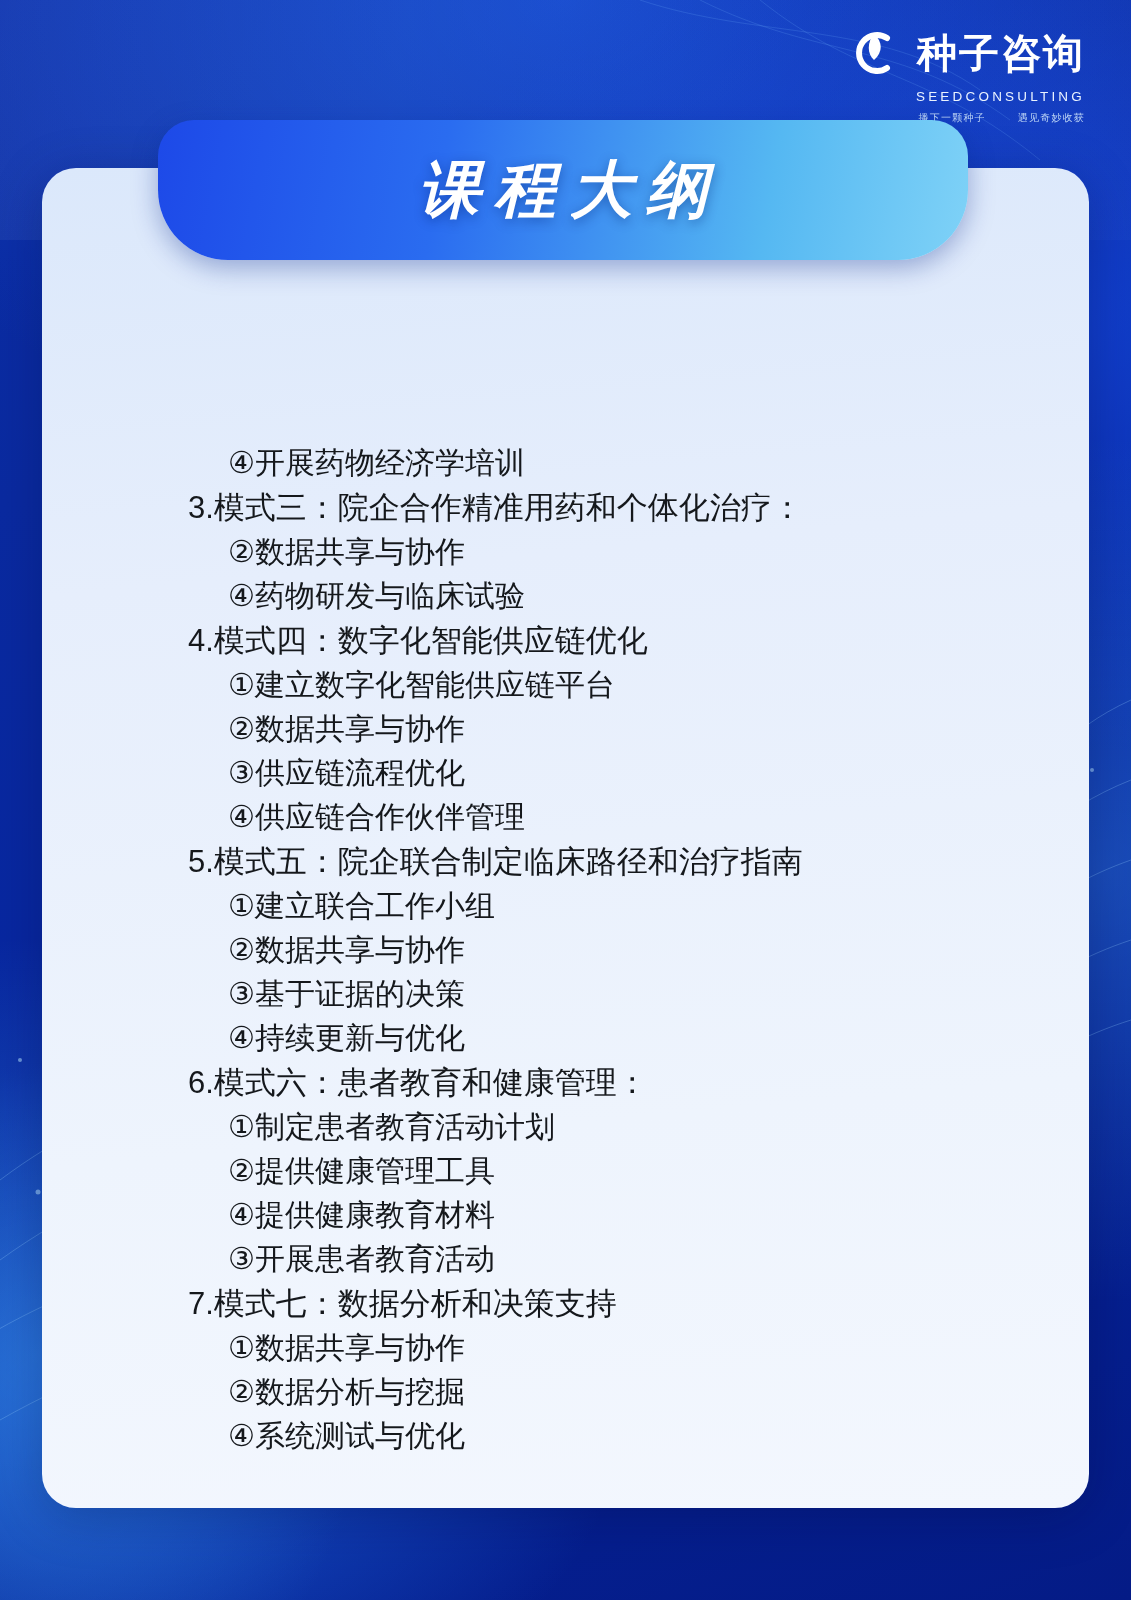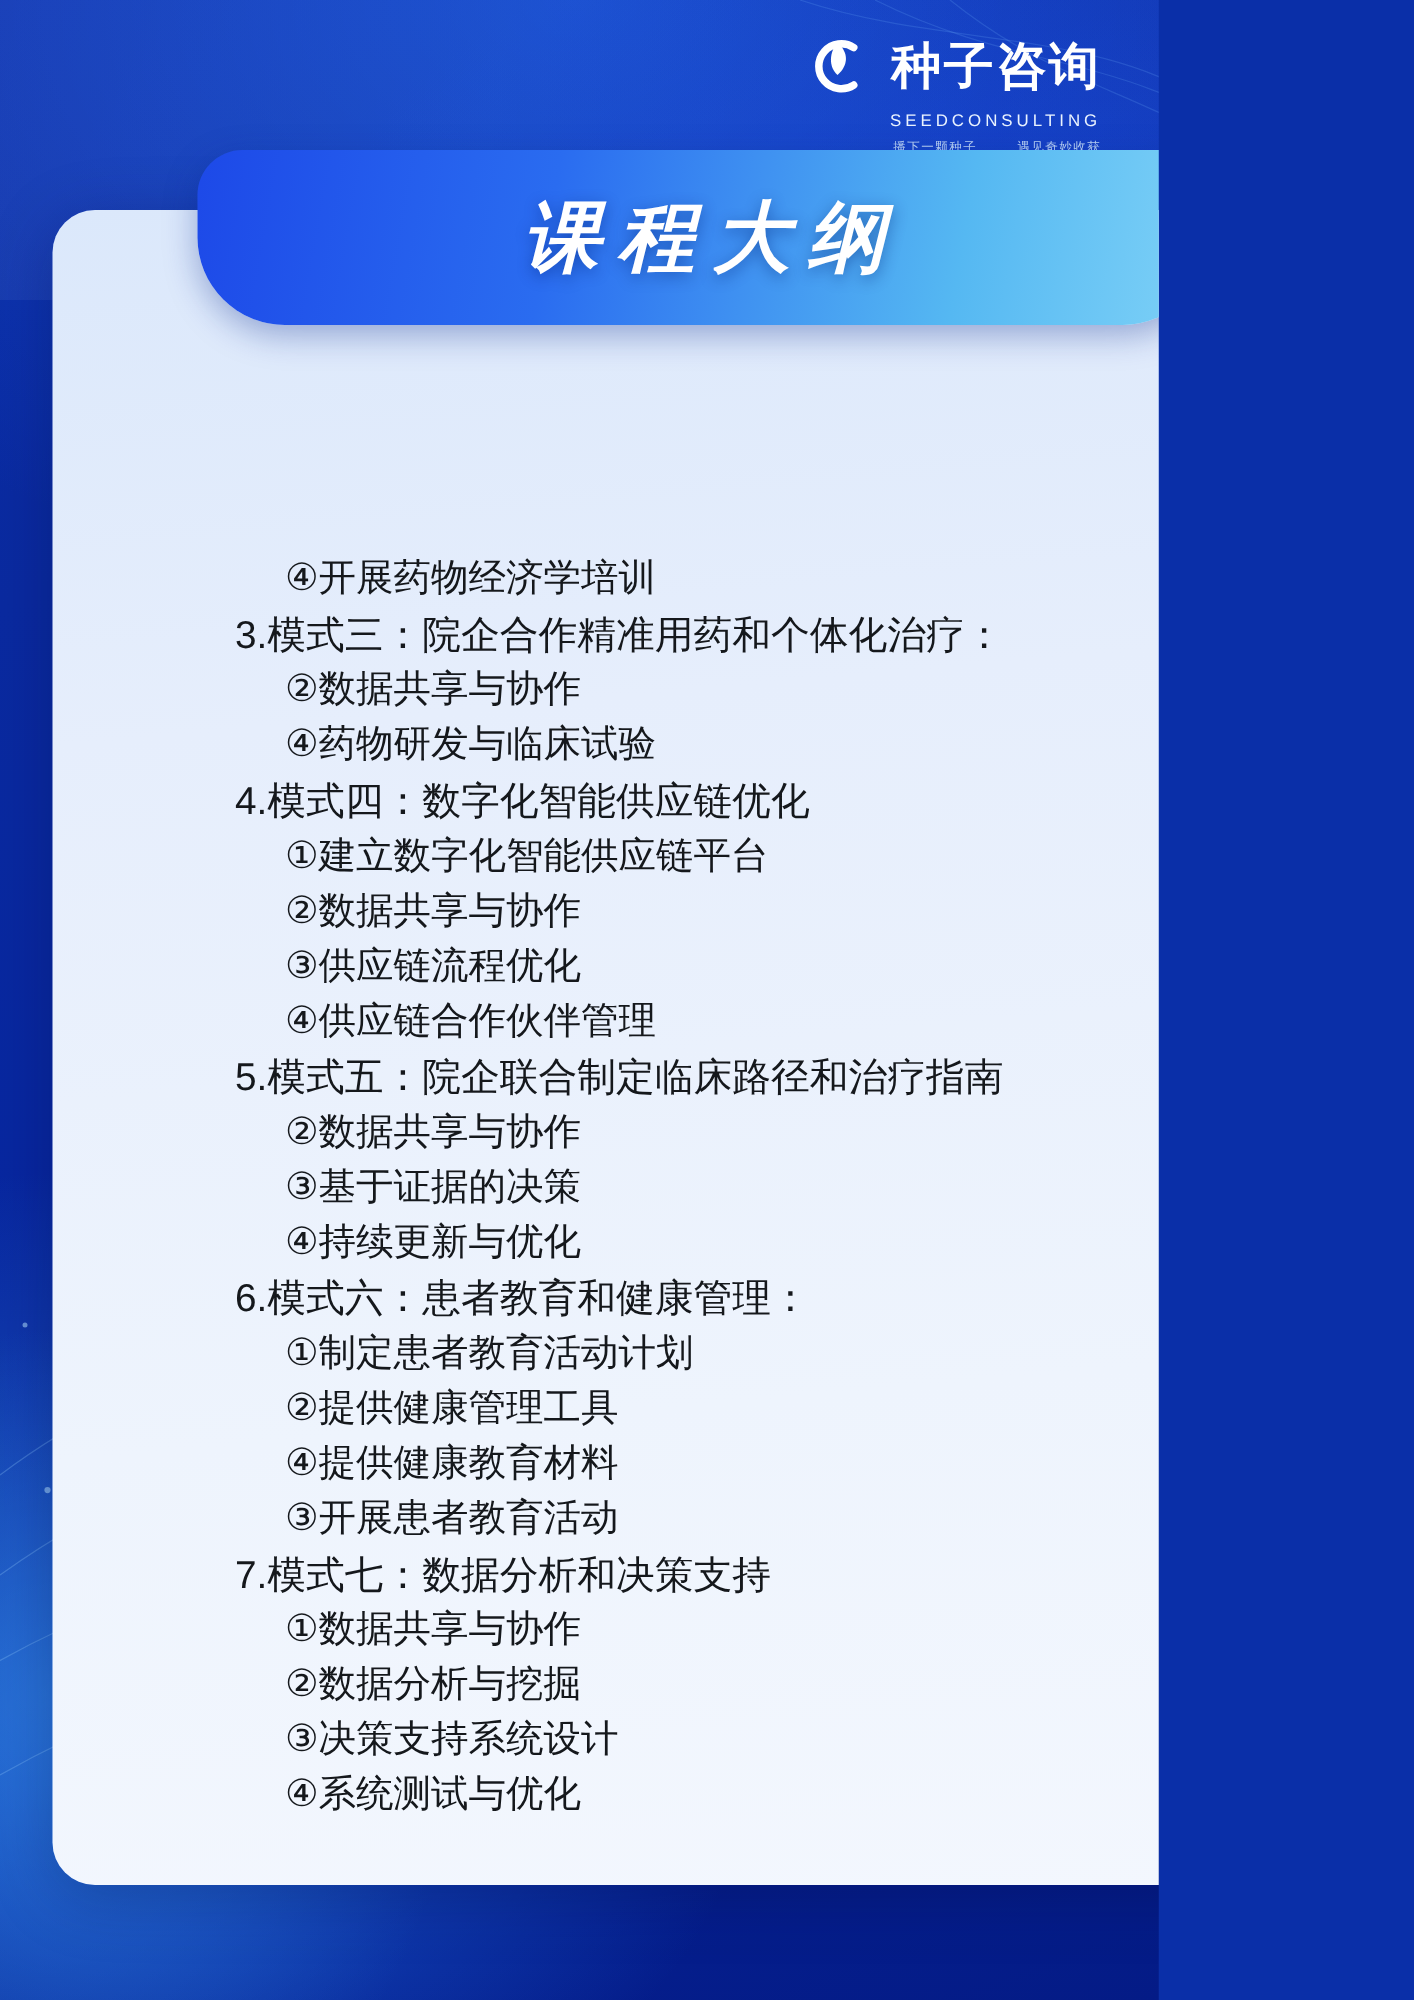--- a/index.html
+++ b/index.html
@@ -9,21 +9,21 @@
   body {
     width: 1131px;
     height: 1600px;
     overflow: hidden;
     font-family: "Liberation Sans", "DejaVu Sans", sans-serif;
     background: #0a2fa8;
   }
 
   .poster {
     position: relative;
-    width: 927px;
+    width: 1131px;
     height: 1600px;
     background:
       radial-gradient(ellipse 700px 500px at 12% 88%, rgba(40,130,255,0.55) 0%, rgba(10,50,180,0) 70%),
       radial-gradient(ellipse 900px 600px at 92% 20%, rgba(20,70,220,0.75) 0%, rgba(8,30,150,0) 72%),
       radial-gradient(ellipse 1100px 700px at 50% 0%, rgba(30,100,255,0.45) 0%, rgba(6,22,120,0) 70%),
       linear-gradient(160deg, #0b2ea6 0%, #0a2aa0 25%, #0726a0 55%, #041b86 100%);
     overflow: hidden;
   }
 
   
@@ -229,32 +229,32 @@
         <div class="line level-2">④开展药物经济学培训</div>
         <div class="line level-1">3.模式三：院企合作精准用药和个体化治疗：</div>
         <div class="line level-2">②数据共享与协作</div>
         <div class="line level-2">④药物研发与临床试验</div>
         <div class="line level-1">4.模式四：数字化智能供应链优化</div>
         <div class="line level-2">①建立数字化智能供应链平台</div>
         <div class="line level-2">②数据共享与协作</div>
         <div class="line level-2">③供应链流程优化</div>
         <div class="line level-2">④供应链合作伙伴管理</div>
         <div class="line level-1">5.模式五：院企联合制定临床路径和治疗指南</div>
+        <div class="line level-2">①建立联合工作小组</div>
         <div class="line level-2">②数据共享与协作</div>
         <div class="line level-2">③基于证据的决策</div>
         <div class="line level-2">④持续更新与优化</div>
         <div class="line level-1">6.模式六：患者教育和健康管理：</div>
         <div class="line level-2">①制定患者教育活动计划</div>
         <div class="line level-2">②提供健康管理工具</div>
         <div class="line level-2">④提供健康教育材料</div>
         <div class="line level-2">③开展患者教育活动</div>
         <div class="line level-1">7.模式七：数据分析和决策支持</div>
         <div class="line level-2">①数据共享与协作</div>
         <div class="line level-2">②数据分析与挖掘</div>
-        <div class="line level-2">③决策支持系统设计</div>
         <div class="line level-2">④系统测试与优化</div>
       </div>
   </div>
 
   <div class="title-tab">
     <span class="title-text">课程大纲</span>
   </div>
 
 </div>
 

